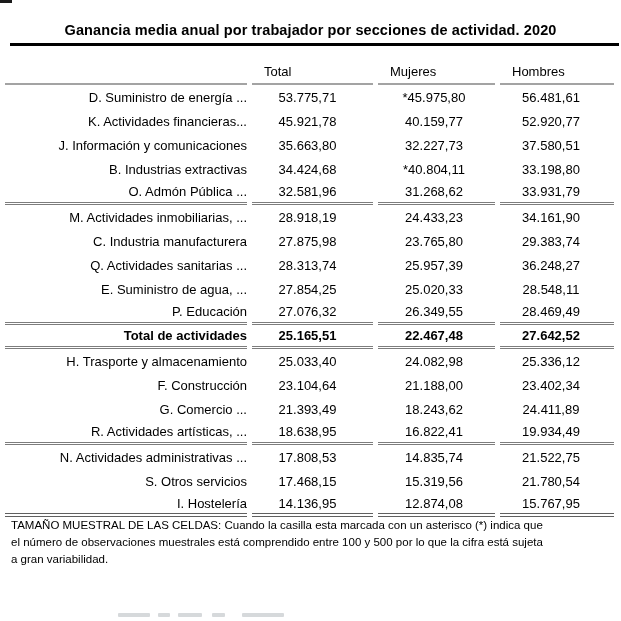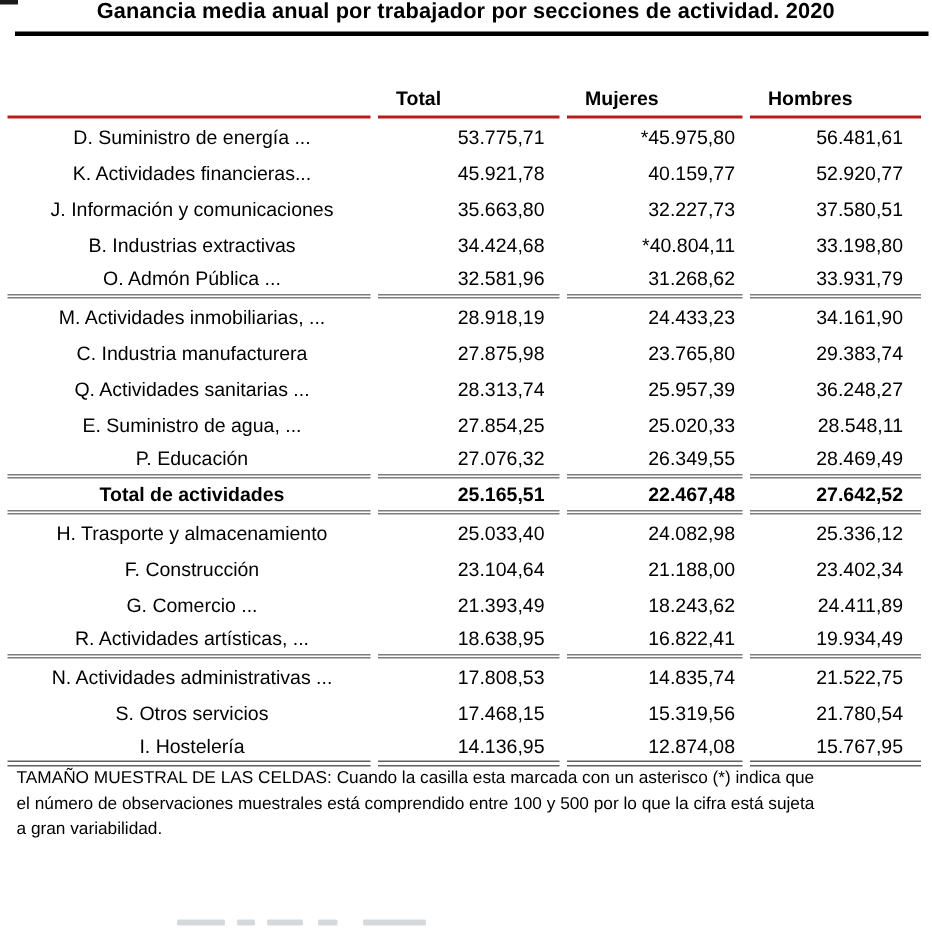--- a/index.html
+++ b/index.html
@@ -11,21 +11,21 @@
     color: #000000;
   }
   .page { position: relative; width: 621px; height: 621px; background: #fff; }
 
   .top-artifact {
     position: absolute; top: 0; left: 0;
     width: 12px; height: 3px; background: #1a1a1a;
   }
 
   .title {
-    margin: 0; 
+    margin: 0; padding-top: 22px;
     text-align: center;
     font-size: 14.5px; font-weight: bold;
     letter-spacing: 0.1px;
     height: 17px; line-height: 17px;
   }
   .title-rule {
     margin: 4px 2px 0 10px;
     height: 3px; background: #000;
   }
 
@@ -36,38 +36,38 @@
     width: 619px;
     margin: 0;
     font-size: 13px;
   }
   col.c1 { width: 242px; }
   col.c2 { width: 121px; }
   col.c3 { width: 117px; }
   col.c4 { width: 114px; }
 
   thead th {
-    font-weight: bold;
+    font-weight: normal;
     text-align: left;
     vertical-align: bottom;
     height: 33px;
-    padding: 16px 0 4px 0;
-    border-bottom: 2px solid #b91c1c;
+    padding: 0 0 4px 0;
+    border-bottom: 2px solid #a3a3a3;
   }
   thead th.num { padding-left: 12px; }
 
   tbody td {
     height: 24px;
     padding: 0;
     vertical-align: middle;
     white-space: nowrap;
     overflow: hidden;
   }
-  td.name { padding-left: 4px; text-align: center; }
-  td.num  { text-align: right; }
+  td.name { padding-left: 4px; text-align: right; }
+  td.num  { text-align: center; }
   td.num.c2 { padding-right: 10px; }
   td.num.c3 { padding-right: 5px; }
   td.num.c4 { padding-right: 12px; }
 
   tr.sep td { border-bottom: 3px double #7d7d7d; height: 21px; }
   tr.sep-strong td { border-bottom: 4px double #606060; height: 20px; }
   tr.bold td { font-weight: bold; }
 
   .footnote {
     margin: 0 10px 0 11px;

